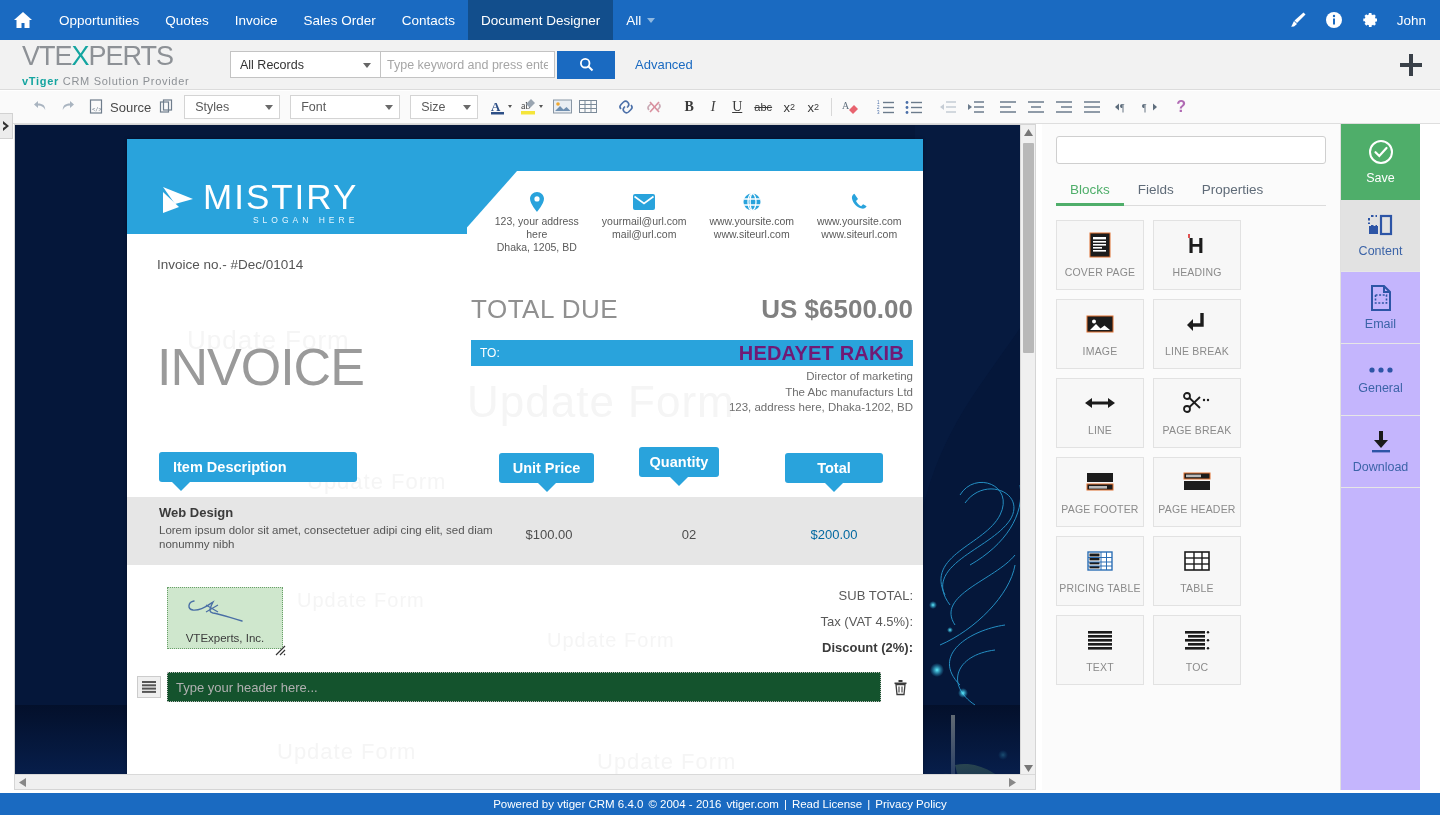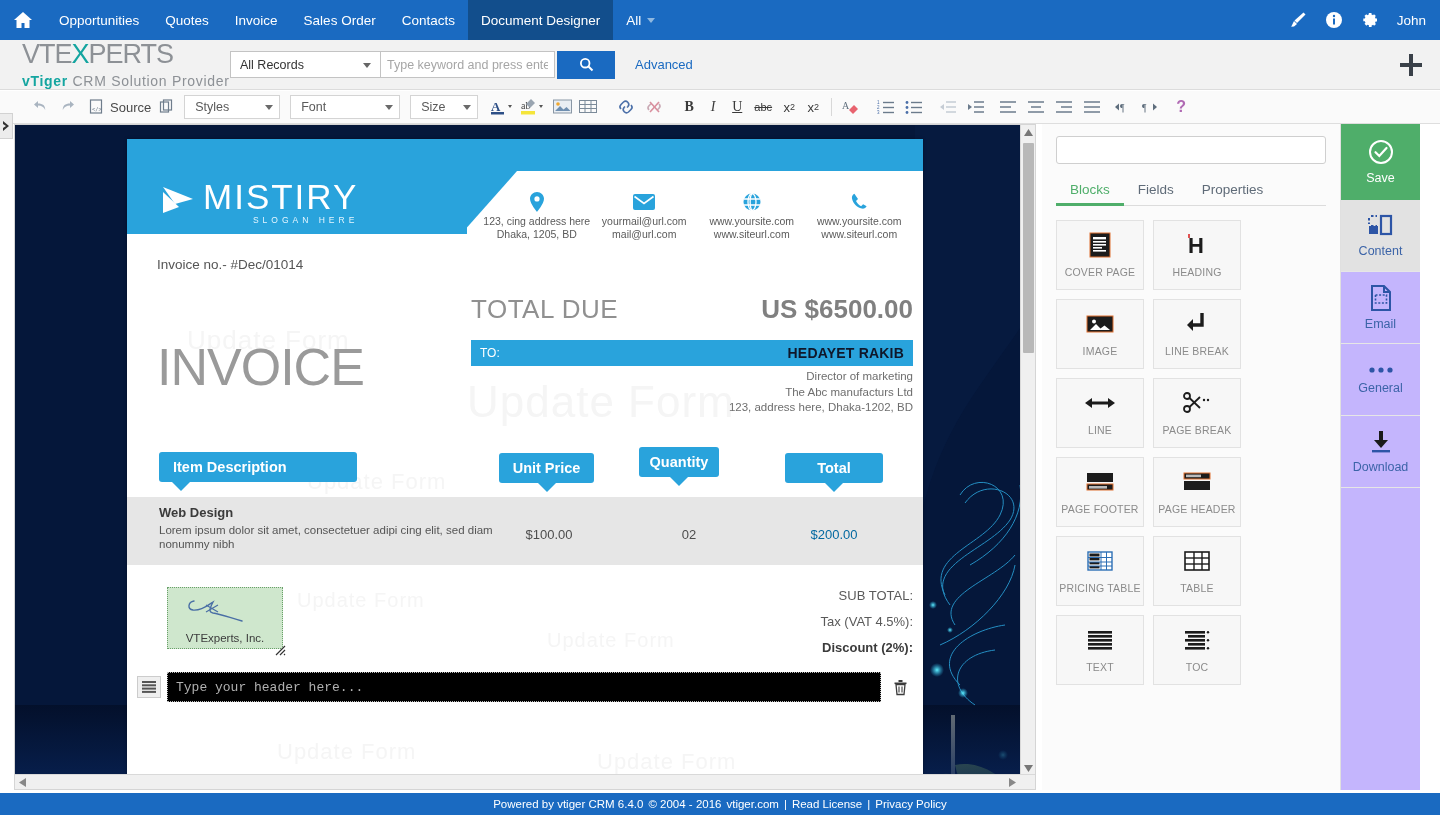--- a/index.html
+++ b/index.html
@@ -49,21 +49,21 @@
     display: flex; align-items: center;
   }
   #logo {
     width: 230px; padding-left: 22px; user-select: none;
   }
   .logo-main { font-size: 27px; letter-spacing: -1px; line-height: 26px; font-weight: 400; }
   .logo-vt { color: #8d9196; }
   .logo-e { color: #8d9196; }
   .logo-x { color: #14a5a0; }
   .logo-perts { color: #8d9196; }
-  .logo-sub { font-size: 14px; letter-spacing: .7px; margin-top: 6px; }
+  .logo-sub { font-size: 11px; letter-spacing: .7px; margin-top: 6px; }
   .logo-sub .b { color: #14a5a0; font-weight: bold; }
   .logo-sub .g { color: #8d9196; }
 
   #selwrap {
     position: relative; width: 150px; height: 27px;
     background: #fff; border: 1px solid #c3c3c3; border-right: none;
     display: flex; align-items: center; padding-left: 9px;
     font-size: 12.5px; color: #333; cursor: pointer;
   }
   #selwrap .scaret {
@@ -215,21 +215,21 @@
   #invoiceWord {
     position: absolute; left: 30px; top: 198px;
     font-size: 52px; color: #9a9a9a; letter-spacing: -1px;
   }
   #toBar {
     position: absolute; left: 344px; top: 201px; right: 10px; height: 26px;
     background: #29a3dc; display: flex; align-items: center;
     padding: 0 9px; justify-content: space-between;
   }
   #toBar .tlabel { color: #fff; font-size: 12px; }
-  #toBar .tname { color: #0f172a; font-size: 14px; font-weight: bold; letter-spacing: .2px; }
+  #toBar .tname { color: #701a75; font-size: 20px; font-weight: bold; letter-spacing: .2px; }
   #toLines {
     position: absolute; right: 10px; top: 230px; text-align: right;
   }
   #toLines div { font-size: 11.5px; color: #6e6e6e; line-height: 15.5px; }
 
   
   .thtag {
     position: absolute; background: #29a3dc; color: #fff;
     font-size: 14.5px; font-weight: bold; height: 30px;
     display: flex; align-items: center; justify-content: center;
@@ -286,23 +286,23 @@
   #headerRowWrap {
     position: absolute; left: 10px; top: 530px; width: 776px; height: 36px;
     display: flex; align-items: center;
   }
   #dragHandle {
     width: 24px; height: 22px; background: #efefef; border: 1px solid #ccc;
     display: flex; align-items: center; justify-content: center; cursor: move;
     margin-right: 6px;
   }
   #headerInput {
-    flex: 1; height: 30px; border: 1px dotted #b9b9b9; background: #000000;
+    flex: 1; height: 30px; border: 1px dotted #b9b9b9; background: #14532d;
     display: flex; align-items: center; padding: 0 8px;
-    font-size: 13px; color: #b0b0b0; cursor: text; font-family: Liberation Mono, monospace;
+    font-size: 13px; color: #b0b0b0; cursor: text;
   }
   #trashBtn {
     width: 26px; display: flex; align-items: center; justify-content: center;
     cursor: pointer; margin-left: 6px;
   }
 
   
   #vscroll {
     position: absolute; right: 0; top: 0; width: 15px; height: 651px;
     background: #f0f0f0; border-left: 1px solid #d9d9d9;
@@ -729,21 +729,21 @@
         </div>
       </div>
 
       <div id="contacts">
         <div class="contact">
           <div class="ic">
             <svg width="14" height="20" viewBox="0 0 14 20">
                 <path d="M7 0C3.2 0 0 3 0 6.8 0 11.8 7 20 7 20s7-8.2 7-13.2C14 3 10.8 0 7 0Zm0 9.5A2.6 2.6 0 1 1 7 4.3a2.6 2.6 0 0 1 0 5.2Z" fill="#29a3dc"></path>
               </svg>
           </div>
-          <div class="l1">123, cing address here</div>
+          <div class="l1">123, your address here</div>
           <div class="l2">Dhaka, 1205, BD</div>
         </div>
         <div class="contact">
           <div class="ic">
             <svg width="22" height="16" viewBox="0 0 22 16">
                 <rect width="22" height="16" rx="2" fill="#29a3dc"></rect>
                 <path d="M1.5 2.5 L11 9.5 L20.5 2.5" fill="none" stroke="#fff" stroke-width="1.6"></path>
               </svg>
           </div>
           <div class="l1">yourmail@url.com</div>

